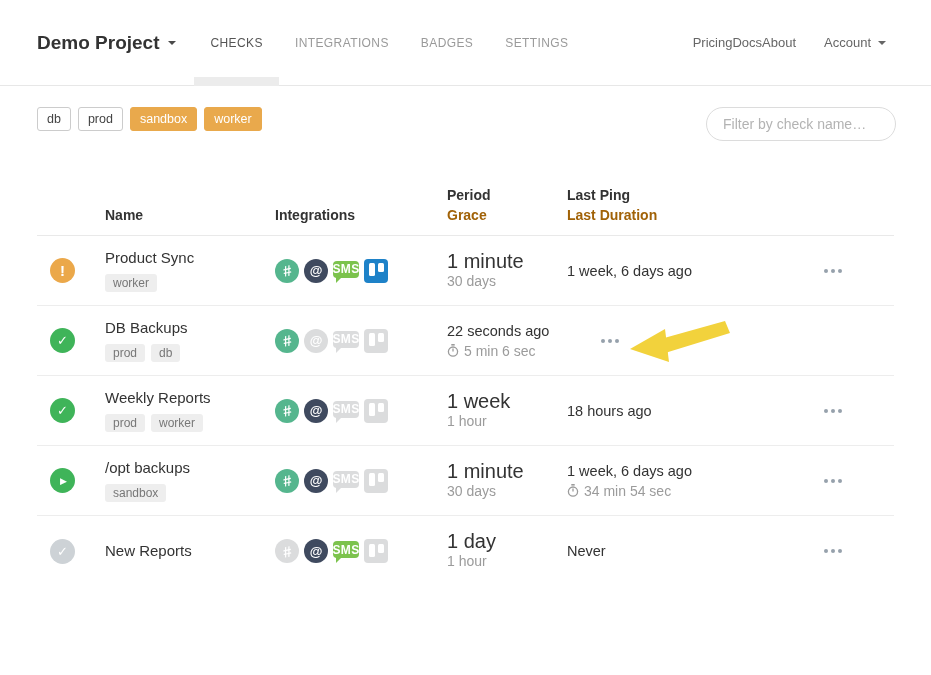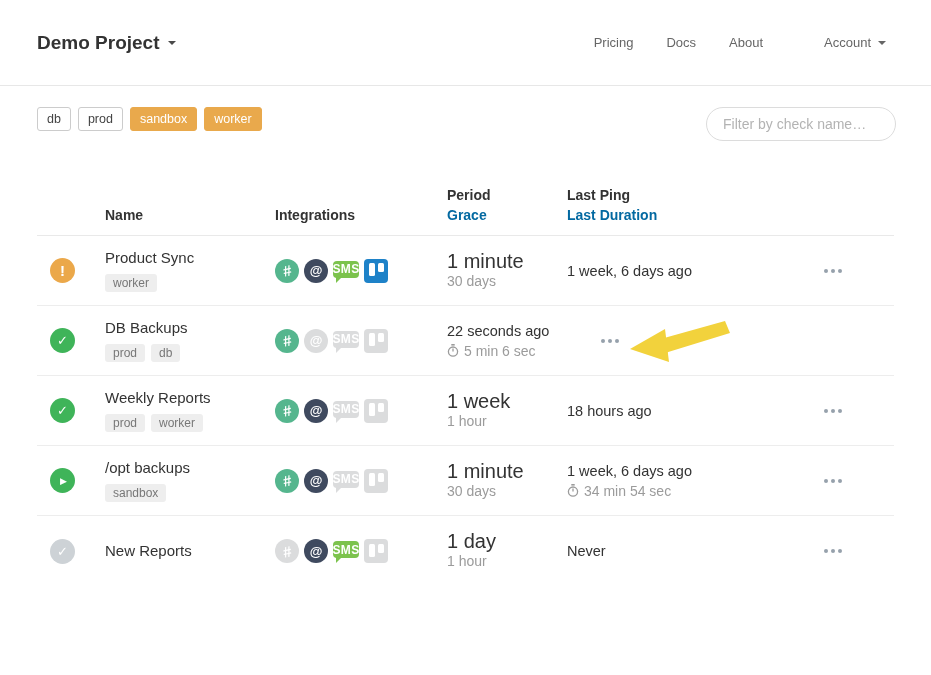--- a/index.html
+++ b/index.html
@@ -13,42 +13,42 @@
   .brand { display:flex; align-items:center; gap:9px; font-size:19px; font-weight:bold;
            color:#333; margin-right:18px; cursor:pointer; white-space:nowrap; }
   .caret { width:0; height:0; border:4px solid transparent; border-top-color:#4a4a4a;
            margin-top:4px; display:inline-block; }
   .tabs { display:flex; height:100%; }
   .tab { display:flex; align-items:center; padding:0 16px; font-size:12px; letter-spacing:.4px;
          color:#9a9a9a; position:relative; cursor:pointer; white-space:nowrap; }
   .tab.active { color:#555; }
   .tab.active::after { content:""; position:absolute; left:0; right:0; bottom:-1px;
                        height:9px; background:#ececec; }
-  .nav-links { margin-left:auto; display:flex; align-items:center; gap:33px; font-size:13px; color:#666; }
+  .nav-links { margin-left:auto; display:flex; align-items:center; font-size:13px; color:#666; }
   .nav-link { cursor:pointer; }
   .account { display:flex; align-items:center; gap:7px; cursor:pointer;margin-left:28px; }
   .account .caret { border-top-color:#666; }
 
   
   .toolbar { display:flex; justify-content:space-between; align-items:flex-start;
              padding:21px 35px 0 37px; }
   .tag-filters { display:flex; gap:7px; }
   .tag-btn { font-family:inherit; font-size:12.5px; padding:4px 9px; border:1px solid #ccc;
              border-radius:3px; background:#fff; color:#444; cursor:pointer; }
   .tag-btn.selected { background:#e9a94c; border-color:#e9a94c; color:#fff; }
   .search-input { font-family:inherit; width:190px; height:34px; border:1px solid #dcdcdc;
                   border-radius:17px; padding:0 16px; font-size:14px; color:#555; outline:none; }
   .search-input::placeholder { color:#b3b3b3; }
 
   
   .table { margin:44px 37px 0 37px; }
   .thead, .trow { display:grid; grid-template-columns:68px 170px 172px 120px 223px 1fr; }
   .thead { border-bottom:1px solid #e9e9e9; padding-bottom:10px; align-items:end; }
   .th .l1 { font-weight:bold; font-size:14px; color:#333; line-height:20px; }
-  .th .l2 { font-weight:bold; font-size:14px; color:#0369a1; line-height:20px; }
+  .th .l2 { font-weight:bold; font-size:14px; color:#a16207; line-height:20px; }
   .trow { height:70px; border-bottom:1px solid #ededed; align-items:center; }
   .trow:last-child { border-bottom:none; }
 
   .c-status { padding-left:13px; }
   .status { width:25px; height:25px; border-radius:50%; display:flex; align-items:center;
             justify-content:center; color:#fff; font-weight:bold; }
   .status[data-status="warning"] { background:#eba84a; }
   .status[data-status="up"]      { background:#3fb459; }
   .status[data-status="started"] { background:#3fb459; }
   .status[data-status="new"]     { background:#cdd2d6; }
@@ -104,20 +104,26 @@
 </head>
 <body>
 
 <div class="page">
 
   <div class="header">
     <div class="brand">
       <span>Demo Project</span>
       <span class="caret"></span>
     </div>
+    <div class="tabs">
+      <div class="tab active">CHECKS</div>
+      <div class="tab">INTEGRATIONS</div>
+      <div class="tab">BADGES</div>
+      <div class="tab">SETTINGS</div>
+    </div>
     <div class="nav-links">
       <span class="nav-link">Pricing</span>
       <span class="nav-link">Docs</span>
       <span class="nav-link">About</span>
       <span class="account">
         <span>Account</span>
         <span class="caret"></span>
       </span>
     </div>
   </div>

